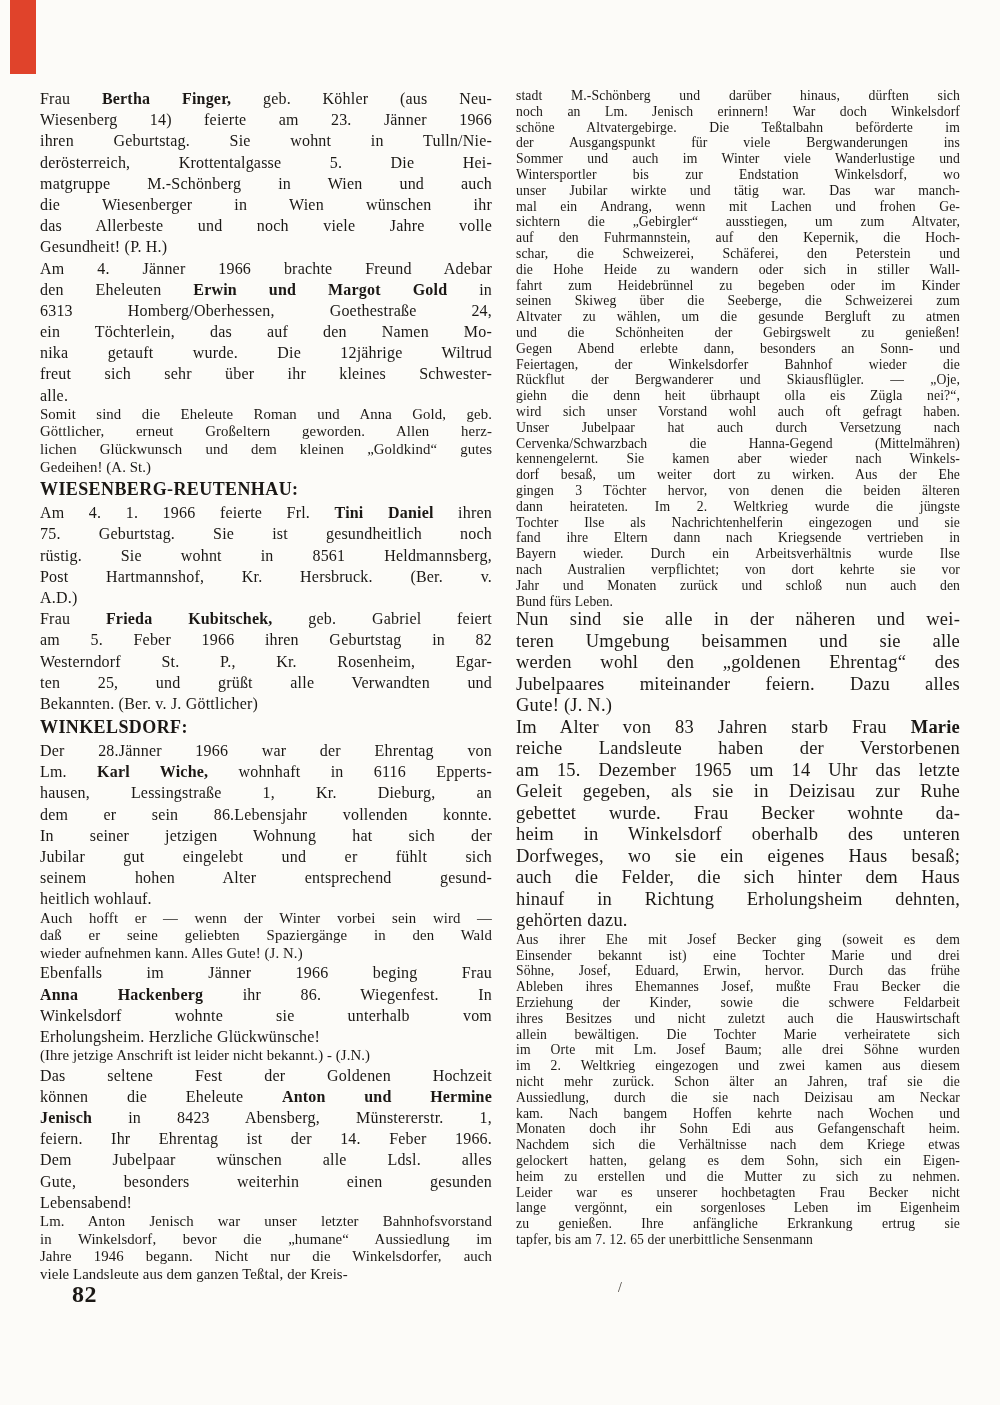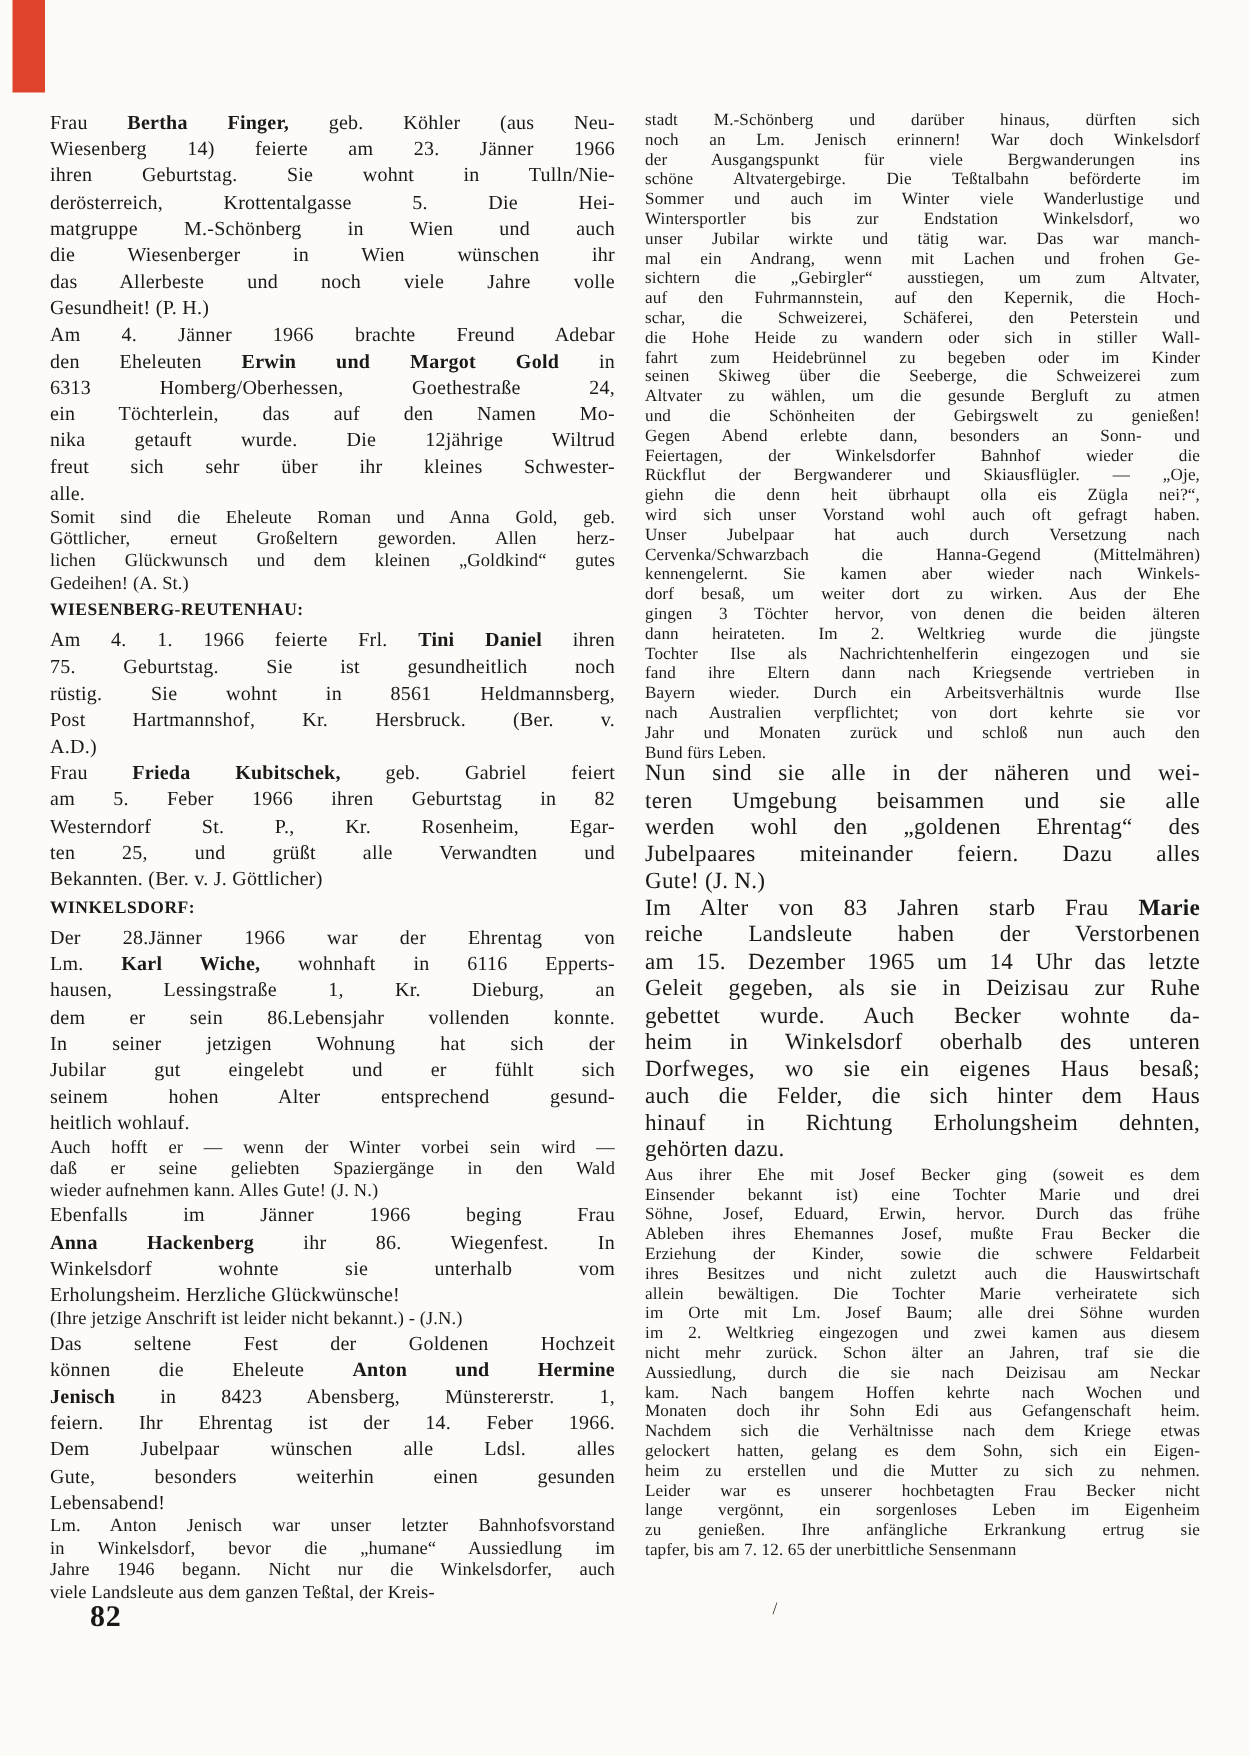--- a/index.html
+++ b/index.html
@@ -31,21 +31,21 @@
   
   .left .para .line{font-size:16px;line-height:21.2px;height:21.2px;}
   .right .para .line{font-size:18.5px;line-height:21.5px;height:21.5px;}
   
   .left .petit .line{font-size:14.8px;line-height:17.6px;height:17.6px;letter-spacing:0.1px;}
   .right .petit .line{font-size:13.7px;line-height:15.8px;height:15.8px;letter-spacing:0.1px;}
   
   .heading .line{
     text-align:left;text-align-last:left;
     font-weight:bold;
-    font-size:14px;line-height:26px;height:26px;
+    font-size:18px;line-height:26px;height:26px;
     letter-spacing:0.4px;
   }
   .page-number{
     position:absolute;left:52px;top:1281px;
     font-size:24px;font-weight:bold;letter-spacing:0.5px;margin-left:20px;
   }
   .corner-mark{
     position:absolute;left:10px;top:0;
     width:26px;height:74px;
     background:var(--corner-mark);
@@ -143,22 +143,22 @@
         <div class="line">Lm. Anton Jenisch war unser letzter Bahnhofsvorstand</div>
         <div class="line">in Winkelsdorf, bevor die „humane“ Aussiedlung im</div>
         <div class="line">Jahre 1946 begann. Nicht nur die Winkelsdorfer, auch</div>
         <div class="line end">viele Landsleute aus dem ganzen Teßtal, der Kreis-</div>
       </div>
     </div>
   <div class="col right" id="col-right">
       <div class="block petit">
         <div class="line">stadt M.-Schönberg und darüber hinaus, dürften sich</div>
         <div class="line">noch an Lm. Jenisch erinnern! War doch Winkelsdorf</div>
+        <div class="line">schöne Altvatergebirge. Die Teßtalbahn beförderte im</div>
         <div class="line">der Ausgangspunkt für viele Bergwanderungen ins</div>
-        <div class="line">schöne Altvatergebirge. Die Teßtalbahn beförderte im</div>
         <div class="line">Sommer und auch im Winter viele Wanderlustige und</div>
         <div class="line">Wintersportler bis zur Endstation Winkelsdorf, wo</div>
         <div class="line">unser Jubilar wirkte und tätig war. Das war manch-</div>
         <div class="line">mal ein Andrang, wenn mit Lachen und frohen Ge-</div>
         <div class="line">sichtern die „Gebirgler“ ausstiegen, um zum Altvater,</div>
         <div class="line">auf den Fuhrmannstein, auf den Kepernik, die Hoch-</div>
         <div class="line">schar, die Schweizerei, Schäferei, den Peterstein und</div>
         <div class="line">die Hohe Heide zu wandern oder sich in stiller Wall-</div>
         <div class="line">fahrt zum Heidebrünnel zu begeben oder im Kinder</div>
         <div class="line">seinen Skiweg über die Seeberge, die Schweizerei zum</div>
@@ -187,21 +187,21 @@
         <div class="line">teren Umgebung beisammen und sie alle</div>
         <div class="line">werden wohl den „goldenen Ehrentag“ des</div>
         <div class="line">Jubelpaares miteinander feiern. Dazu alles</div>
         <div class="line end">Gute! (J. N.)</div>
       </div>
       <div class="block para">
         <div class="line">Im Alter von 83 Jahren starb Frau <b>Marie</b></div>
         <div class="line">reiche Landsleute haben der Verstorbenen</div>
         <div class="line">am 15. Dezember 1965 um 14 Uhr das letzte</div>
         <div class="line">Geleit gegeben, als sie in Deizisau zur Ruhe</div>
-        <div class="line">gebettet wurde. Auch Becker wohnte da-</div>
+        <div class="line">gebettet wurde. Frau Becker wohnte da-</div>
         <div class="line">heim in Winkelsdorf oberhalb des unteren</div>
         <div class="line">Dorfweges, wo sie ein eigenes Haus besaß;</div>
         <div class="line">auch die Felder, die sich hinter dem Haus</div>
         <div class="line">hinauf in Richtung Erholungsheim dehnten,</div>
         <div class="line end">gehörten dazu.</div>
       </div>
       <div class="block petit">
         <div class="line">Aus ihrer Ehe mit Josef Becker ging (soweit es dem</div>
         <div class="line">Einsender bekannt ist) eine Tochter Marie und drei</div>
         <div class="line">Söhne, Josef, Eduard, Erwin, hervor. Durch das frühe</div>

